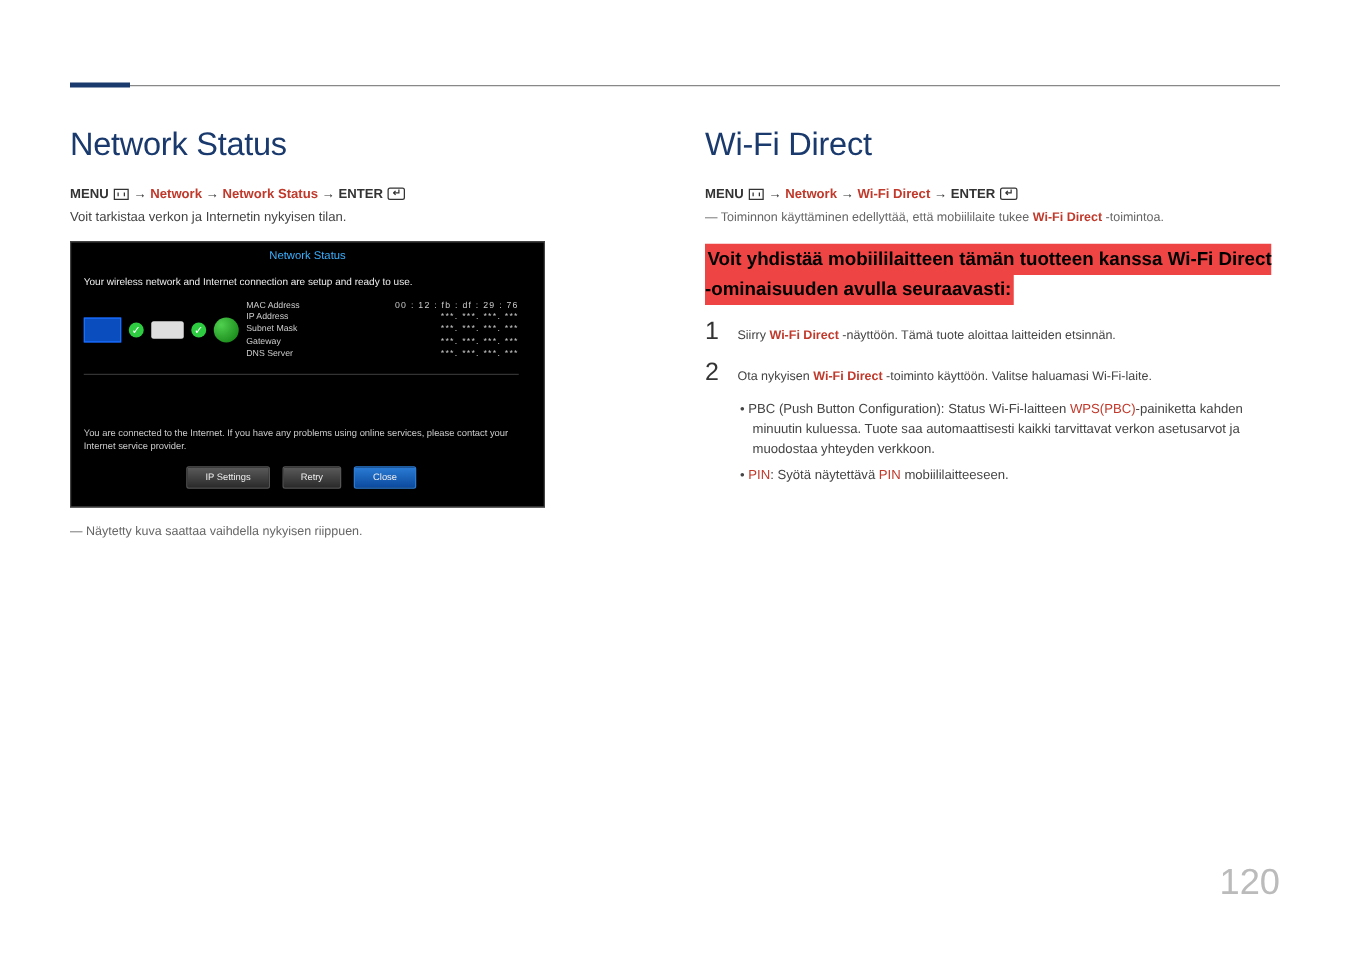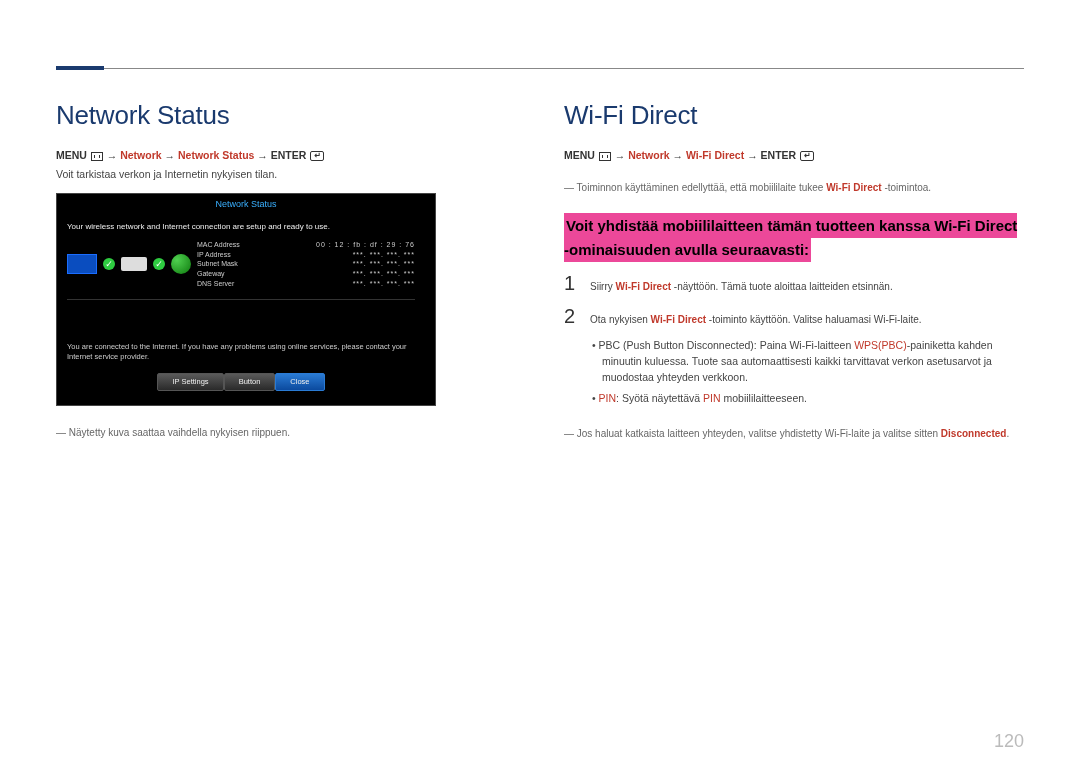--- a/index.html
+++ b/index.html
@@ -88,21 +88,21 @@
   .body-text {
     font-size: 10.5px;
     color: #444;
     line-height: 1.5;
     margin-bottom: 8px;
   }
   .dash-note {
     font-size: 10px;
     color: #666;
     line-height: 1.5;
-    margin: 19px 0;
+    margin: 6px 0;
     padding-left: 14px;
     text-indent: -14px;
   }
   .dash-note::before {
     content: "― ";
     color: #666;
   }
   .dash-note .red { color: #c0392b; font-weight: bold; }
   
   .ns-window {
@@ -133,30 +133,30 @@
     width: 20px; height: 20px; border-radius: 50%; background: radial-gradient(circle at 30% 30%, #4fd04f, #0e7a0e);
   }
   .check {
     width: 12px; height: 12px; border-radius: 50%; background: #2ecc40; color:#fff; text-align:center; font-size:9px; line-height:12px;
   }
   .ns-info { flex:1; }
   .ns-info-row { display:flex; justify-content: space-between; color:#ccc; font-size:7px; }
   .ns-info-row span:last-child { letter-spacing: 1px; }
   .ns-divider { border-top:1px solid #333; margin: 6px 0; }
   .ns-msg { font-size: 7.5px; color:#ccc; margin-bottom: 10px; margin-top: 42px; }
-  .ns-buttons { display:flex; justify-content:center; padding-bottom:4px; }
+  .ns-buttons { display:flex; gap:10px; justify-content:center; padding-bottom:4px; }
   .ns-btn {
     font-size: 7.5px; padding: 3px 14px; border-radius: 2px;
     background: linear-gradient(#5a5a5a,#2a2a2a); color:#eee; border:1px solid #555;
   }
   .ns-btn.primary { background: linear-gradient(#2a7bd4,#0b4a9e); border-color:#2a7bd4; }
 
   
   .highlight-heading {
-    background: #ec4899;
+    background: #ef4444;
     color: #000;
     font-size: 15px;
     font-weight: bold;
     padding: 4px 2px;
     display: inline;
     line-height: 1.6;
   }
   .highlight-wrap { margin: 14px 0 10px 0; }
   .step-row { display: flex; gap: 12px; margin: 10px 0; align-items: baseline; }
   .step-num { font-size: 20px; color: #333; font-weight: 400; width: 14px; flex-shrink:0; }
@@ -168,23 +168,23 @@
     color: #444;
     line-height: 1.5;
     padding-left: 12px;
     text-indent: -10px;
     margin-bottom: 6px;
   }
   .bullet-item::before { content: "•  "; }
   .bullet-item .red { color: #c0392b; font-weight: normal; }
   .page-num {
     position: absolute;
-    bottom: 11px;
+    bottom: 40px;
     right: 56px;
-    font-size: 18px;
+    font-size: 29px;
     color: #bbb;
     font-weight: 300;
   }
 </style>
 </head>
 <body>
 
 <div class="page">
   <div class="header-rule"></div>
   <div class="header-accent"></div>
@@ -233,21 +233,21 @@
               <div class="ns-info-row">
                   <span>DNS Server</span>
                   <span>***. ***. ***. ***</span>
                 </div>
             </div>
           </div>
           <div class="ns-divider"></div>
           <div class="ns-msg">You are connected to the Internet. If you have any problems using online services, please contact your Internet service provider.</div>
           <div class="ns-buttons">
             <div class="ns-btn">IP Settings</div>
-            <div class="ns-btn">Button</div>
+            <div class="ns-btn">Retry</div>
             <div class="ns-btn primary">Close</div>
           </div>
         </div>
       </div>
 
       <p class="dash-note">Näytetty kuva saattaa vaihdella nykyisen riippuen.</p>
     </div>
 
     <div class="col">
       <h2 class="section-title">Wi-Fi Direct</h2>
@@ -277,27 +277,24 @@
 
       <div class="step-row">
         <div class="step-num">2</div>
         <div class="step-text">
           <span>Ota nykyisen </span><span class="red">Wi-Fi Direct</span><span> -toiminto käyttöön. Valitse haluamasi Wi-Fi-laite.</span>
         </div>
       </div>
 
       <div class="bullet-block">
         <div class="bullet-item">
-          <span>PBC (Push Button Disconnected): Paina Wi-Fi-laitteen </span><span class="red">WPS(PBC)</span><span>-painiketta kahden minuutin kuluessa. Tuote saa automaattisesti kaikki tarvittavat verkon asetusarvot ja muodostaa yhteyden verkkoon.</span>
+          <span>PBC (Push Button Configuration): Status Wi-Fi-laitteen </span><span class="red">WPS(PBC)</span><span>-painiketta kahden minuutin kuluessa. Tuote saa automaattisesti kaikki tarvittavat verkon asetusarvot ja muodostaa yhteyden verkkoon.</span>
         </div>
         <div class="bullet-item">
           <span class="red">PIN</span><span>: Syötä näytettävä </span><span class="red">PIN</span><span> mobiililaitteeseen.</span>
         </div>
       </div>
 
-      <p class="dash-note">
-        <span>Jos haluat katkaista laitteen yhteyden, valitse yhdistetty Wi-Fi-laite ja valitse sitten </span><span class="red">Disconnected</span><span>.</span>
-      </p>
     </div>
   </div>
 
   <div class="page-num">120</div>
 </div>
 
 </body></html>

